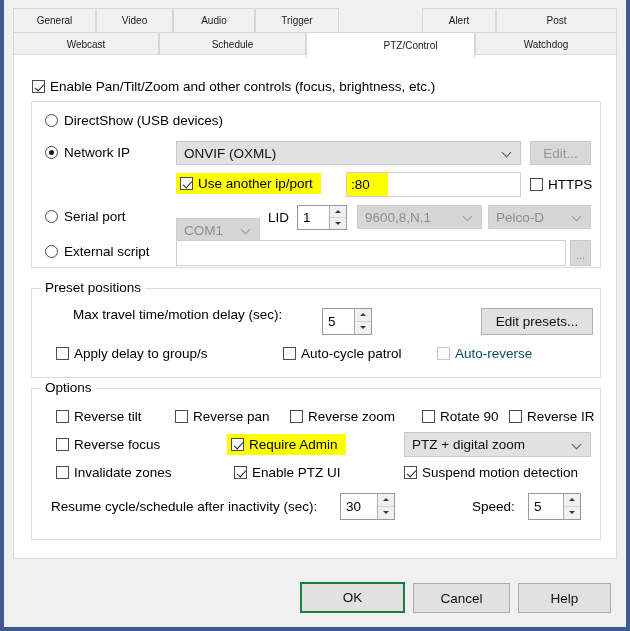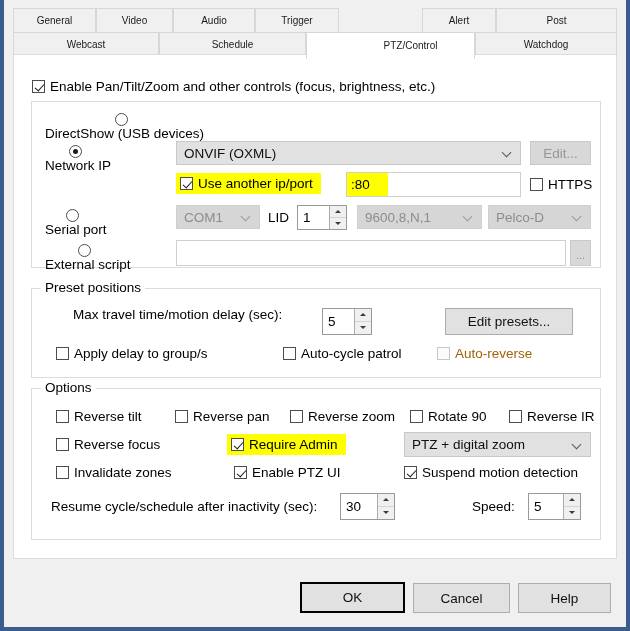--- a/index.html
+++ b/index.html
@@ -89,31 +89,30 @@
   }
   .chk.checked .box::after {
     content: "";
     position: absolute;
     left: 3.5px; top: 0.5px;
     width: 4px; height: 8px;
     border: solid #1a1a1a;
     border-width: 0 1.6px 1.6px 0;
     transform: rotate(42deg);
   }
-  .chk.disabled { color: #a16207; }
+  .chk.disabled { color: #0c4a6e; }
   .chk.disabled .box { border-color: #c8c8c8; background:#fbfbfb; }
 
   .rad {
     position: absolute;
     display: flex;
     align-items: center;
     cursor: default;
     user-select: none;
     white-space: nowrap;
-    flex-direction: column;
   }
   .rad .circ {
     width: 13px; height: 13px;
     box-sizing: border-box;
     border: 1px solid #4c4c4c;
     border-radius: 50%;
     background: #ffffff;
     margin-right: 6px;
     position: relative;
     flex: 0 0 auto;
@@ -231,21 +230,21 @@
     border: 1px solid #adadad;
     display: flex;
     align-items: center;
     justify-content: center;
     font-size: 13.5px;
     color: #111;
     cursor: default;
     user-select: none;
   }
   .btn.dis { color: #969696; background: #d8d8d8; border-color: #c9c9c9; }
-  .btn.default { border: 2px solid #000000; }
+  .btn.default { border: 2px solid #15803d; }
 
   .lbl {
     position: absolute;
     white-space: nowrap;
     user-select: none;
     font-size: 13.5px;
     color: #000;
   }
 
   
@@ -350,21 +349,21 @@
       <div class="chk" style="left:498px; top:75px;">
         <span class="box"></span>
         <span>HTTPS</span>
       </div>
 
       <div class="rad" style="left:13px; top:107px;">
         <span class="circ"></span>
         <span>Serial port</span>
       </div>
 
-      <div class="combo dis" style="left:144px; top:103px; width:84px; height:24px;">
+      <div class="combo dis" style="left:144px; top:116px; width:84px; height:24px;">
         <span>COM1</span>
         <span class="arrow"></span>
       </div>
 
       <div class="lbl" style="left:236px; top:108px;">LID</div>
 
       <div class="spin" style="left:265px; top:103px; width:50px; height:25px;">
         <span class="val">1</span>
         <span class="btns">
           <div class="up"></div>
@@ -402,21 +401,21 @@
       <div class="lbl" style="left:41px; top:18px;">Max travel time/motion delay (sec):</div>
 
       <div class="spin" style="left:290px; top:19px; width:50px; height:27px;">
         <span class="val">5</span>
         <span class="btns">
           <div class="up"></div>
           <div class="dn"></div>
         </span>
       </div>
 
-      <div class="btn" style="left:413px; top:19px; width:128px; height:27px;">
+      <div class="btn" style="left:449px; top:19px; width:112px; height:27px;">
         <span>Edit presets...</span>
       </div>
 
       <div class="chk" style="left:24px; top:57px;">
         <span class="box"></span>
         <span>Apply delay to group/s</span>
       </div>
 
       <div class="chk" style="left:251px; top:57px;">
         <span class="box"></span>
@@ -437,21 +436,21 @@
         <span>Reverse tilt</span>
       </div>
       <div class="chk" style="left:143px; top:20px;">
         <span class="box"></span>
         <span>Reverse pan</span>
       </div>
       <div class="chk" style="left:258px; top:20px;">
         <span class="box"></span>
         <span>Reverse zoom</span>
       </div>
-      <div class="chk" style="left:378px; top:20px;">
+      <div class="chk" style="left:390px; top:20px;">
         <span class="box"></span>
         <span>Rotate 90</span>
       </div>
       <div class="chk" style="left:477px; top:20px;">
         <span class="box"></span>
         <span>Reverse IR</span>
       </div>
 
       <div class="chk" style="left:24px; top:48px;">
         <span class="box"></span>

